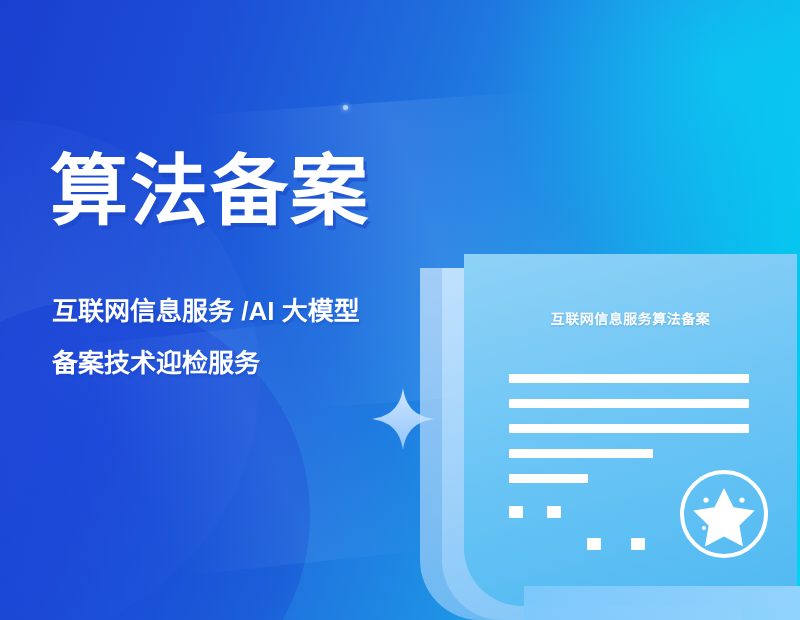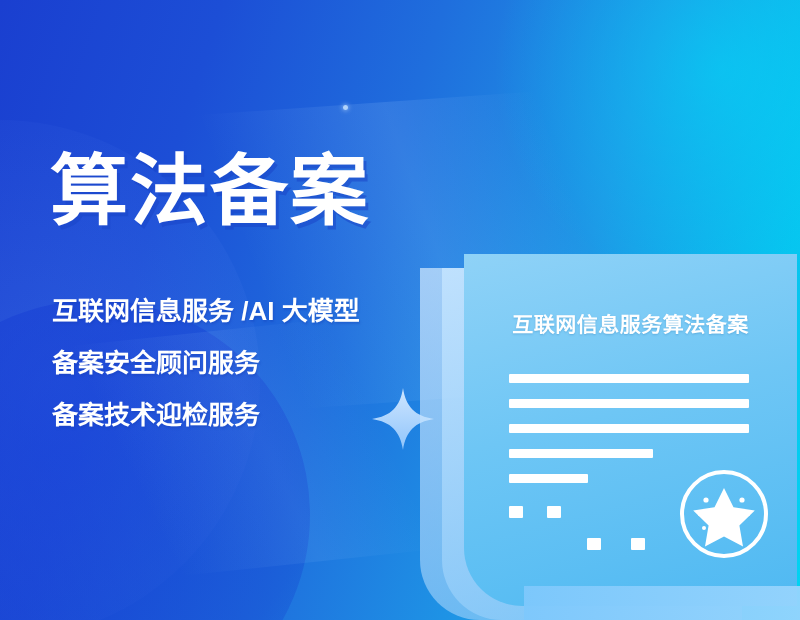--- a/index.html
+++ b/index.html
@@ -145,21 +145,21 @@
     background: linear-gradient(165deg, #8fd2f7 0%, #6ec6f5 45%, #4fb9f2 100%);
     border-bottom-left-radius: 58px;
   }
 
   .doc-title {
     position: absolute;
     left: 0;
     right: 0;
     top: 54px;
     text-align: center;
-    font-size: 21px;
+    font-size: 14px;
     font-weight: 700;
     color: #ffffff;
     letter-spacing: 0.5px;
     text-shadow: 0 1px 2px rgba(40,120,180,0.35);
   }
 
   .doc-lines {
     position: absolute;
     left: 45px;
     top: 120px;
@@ -228,21 +228,20 @@
         </linearGradient>
       </defs>
       <path d="M31 0 C34 19 43 28 62 31 C43 34 34 43 31 62 C28 43 19 34 0 31 C19 28 28 19 31 0 Z" fill="url(#sparkGrad)"></path>
     </svg>
   </div>
 
   <div class="headline">算法备案</div>
 
   <ul class="sub-list">
     <li>互联网信息服务 /AI 大模型</li>
-    <li>备案安全顾问服务</li>
     <li>备案技术迎检服务</li>
   </ul>
 
   <div class="doc-stack">
     <div class="doc-sheet doc-back-2"></div>
     <div class="doc-sheet doc-back-1"></div>
 
     <div class="doc-sheet doc-front">
       <div class="doc-title">互联网信息服务算法备案</div>
 

